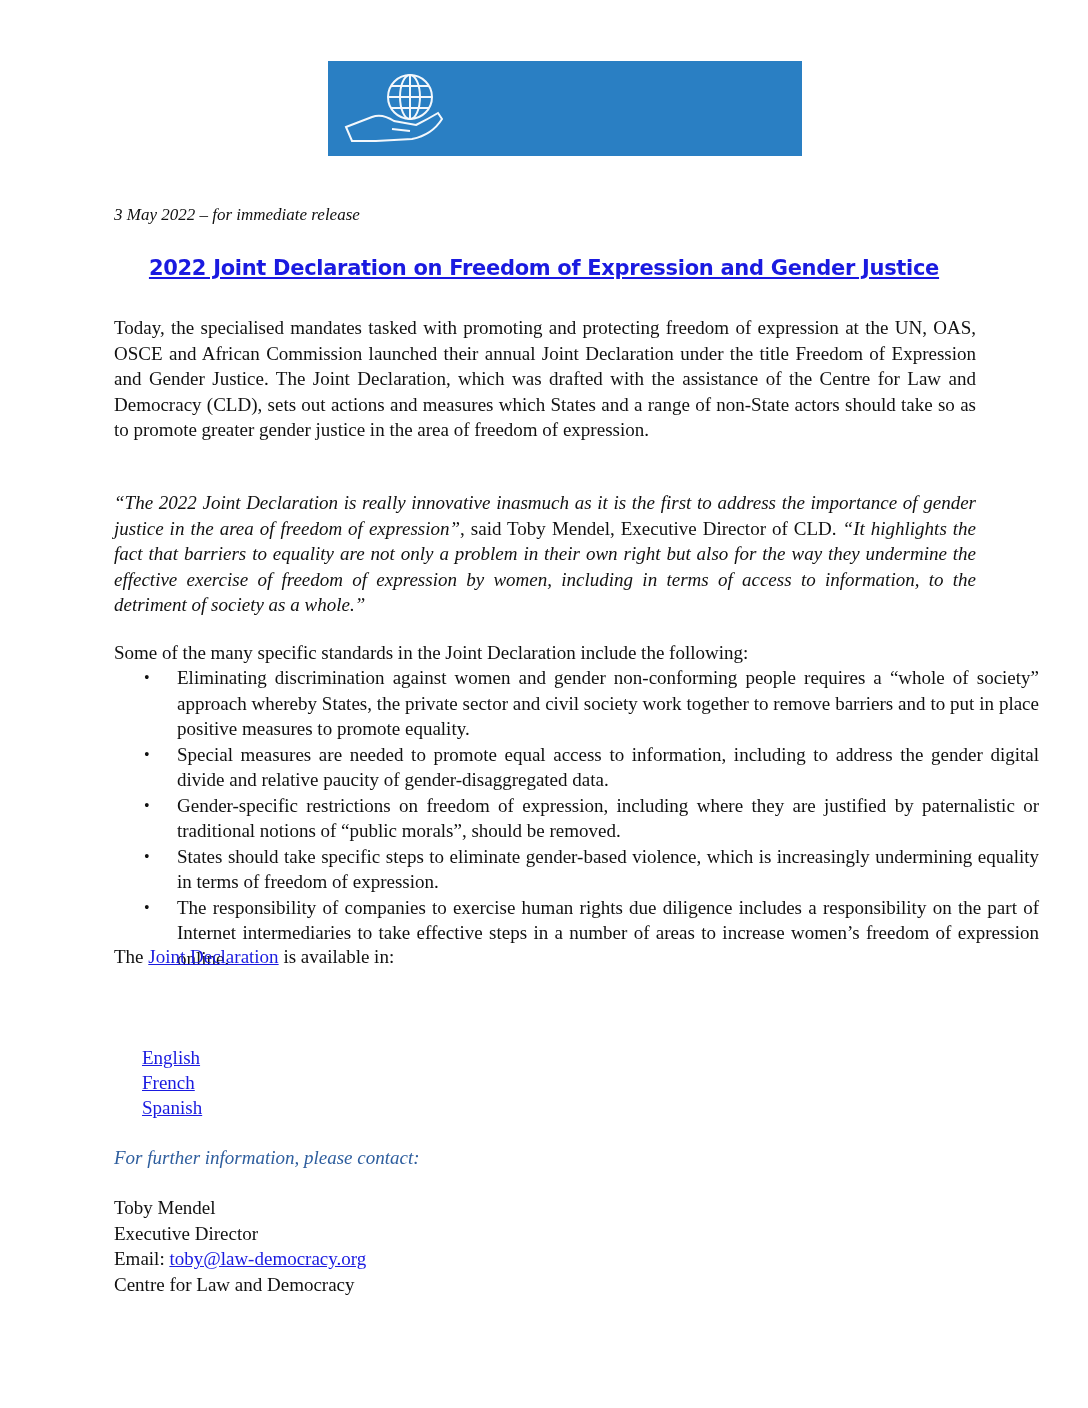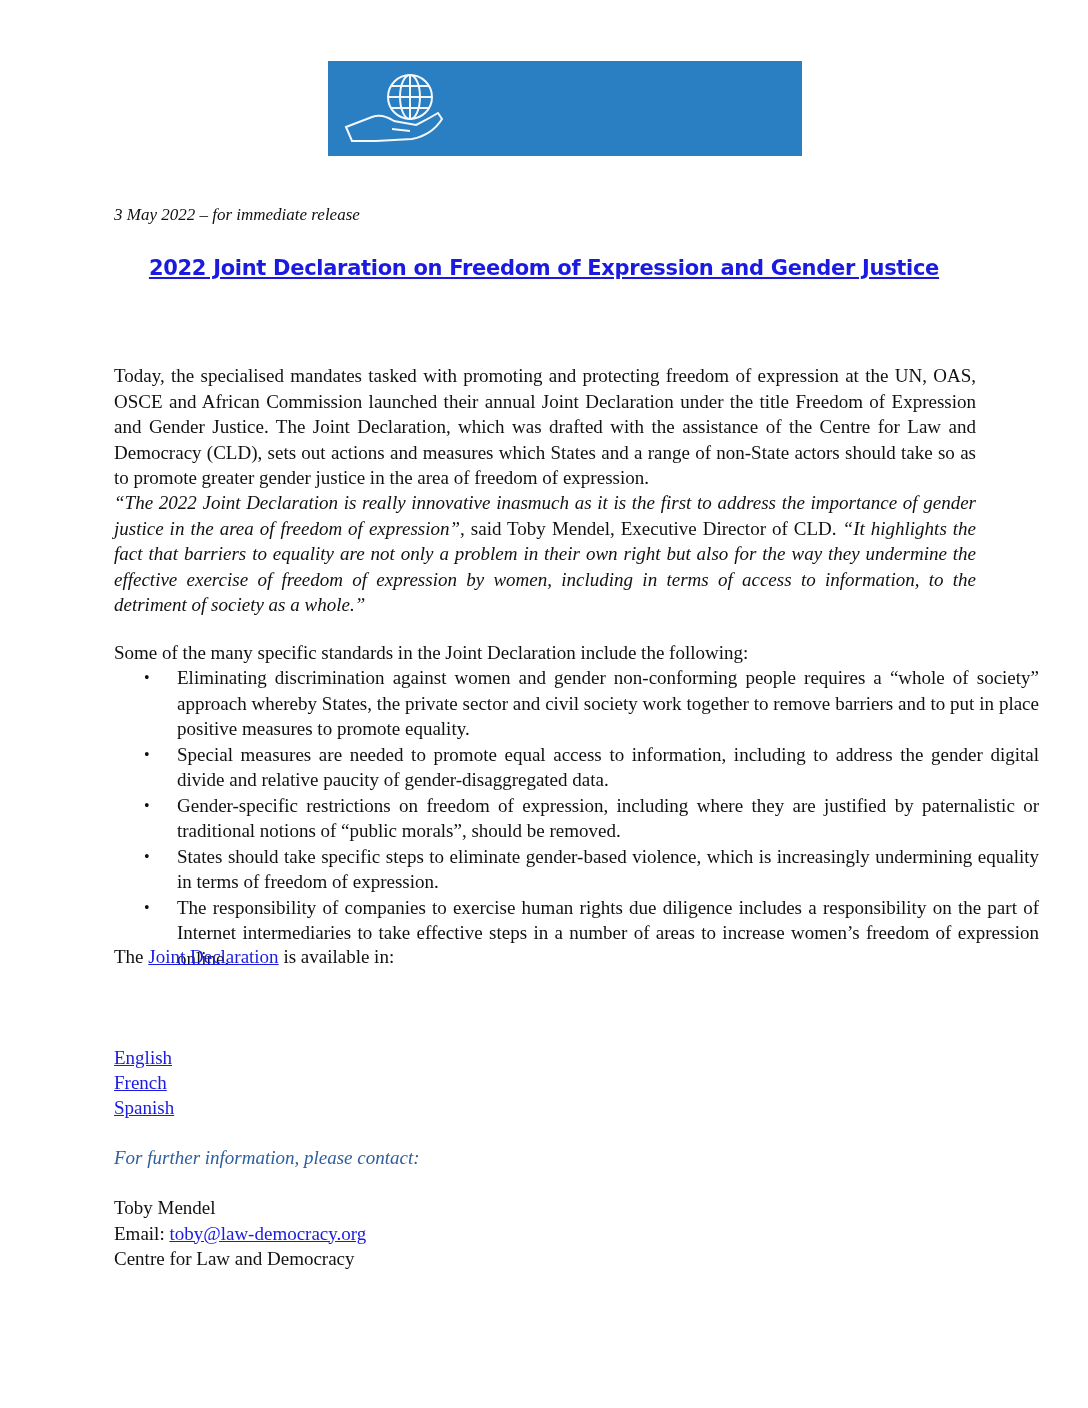--- a/index.html
+++ b/index.html
@@ -28,37 +28,37 @@
     }
     .title {
       position: absolute; left: 0; width: 1088px; top: 256px; text-align: center;
       font-family: "DejaVu Sans", "Liberation Sans", sans-serif; font-weight: bold;
       font-size: 21px; color: #1a1ae0; text-decoration: underline; letter-spacing: -0.3px;
     }
     .para {
       position: absolute; left: 114px; width: 862px; font-size: 19px;
       line-height: 25.5px; text-align: justify; margin: 0;
     }
-    .p1 { top: 315px; margin-top: 48px; }
+    .p1 { top: 315px; }
     .p2 { top: 490px; }
     .p2 i { font-style: italic; }
     .p3 { top: 640px; }
     ul.bullets {
       position: absolute; left: 114px; width: 862px; top: 665px; margin: 0;
       padding: 0 0 0 63px; list-style: none; font-size: 19px; line-height: 25.5px;
       text-align: justify;
     }
     ul.bullets li { position: relative; }
     ul.bullets li .dot {
       position: absolute; left: -33px; top: 0; font-size: 16px;
     }
     .avail { position: absolute; left: 114px; top: 946px; font-size: 19px; }
     a.link { color: #1a1ae0; text-decoration: underline; }
     .langs { position: absolute; left: 114px; top: 1045px; font-size: 19px; line-height: 25px; }
-    .langs a { display: block; }
+    .langs a { display: block; margin-left: 28px; }
     .contact-head {
       position: absolute; left: 114px; top: 1147px; font-size: 19px;
       font-weight: normal; font-style: italic; color: #2e5e9e;
     }
     .contact { position: absolute; left: 114px; top: 1195px; font-size: 19px; line-height: 25.5px; }
     .contact div { display: block; }
   </style>
 </head>
 <body>
 
@@ -98,15 +98,16 @@
 <div class="langs">
   <a class="link">English</a>
   <a class="link">French</a>
   <a class="link">Spanish</a>
 </div>
 
 <div class="contact-head">For further information, please contact:</div>
 
 <div class="contact">
   <div>Toby Mendel</div>
+  <div>Executive Director</div>
   <div><span>Email: </span><a class="link">toby@law-democracy.org</a></div>
   <div>Centre for Law and Democracy</div>
 </div>
 
 </body></html>

